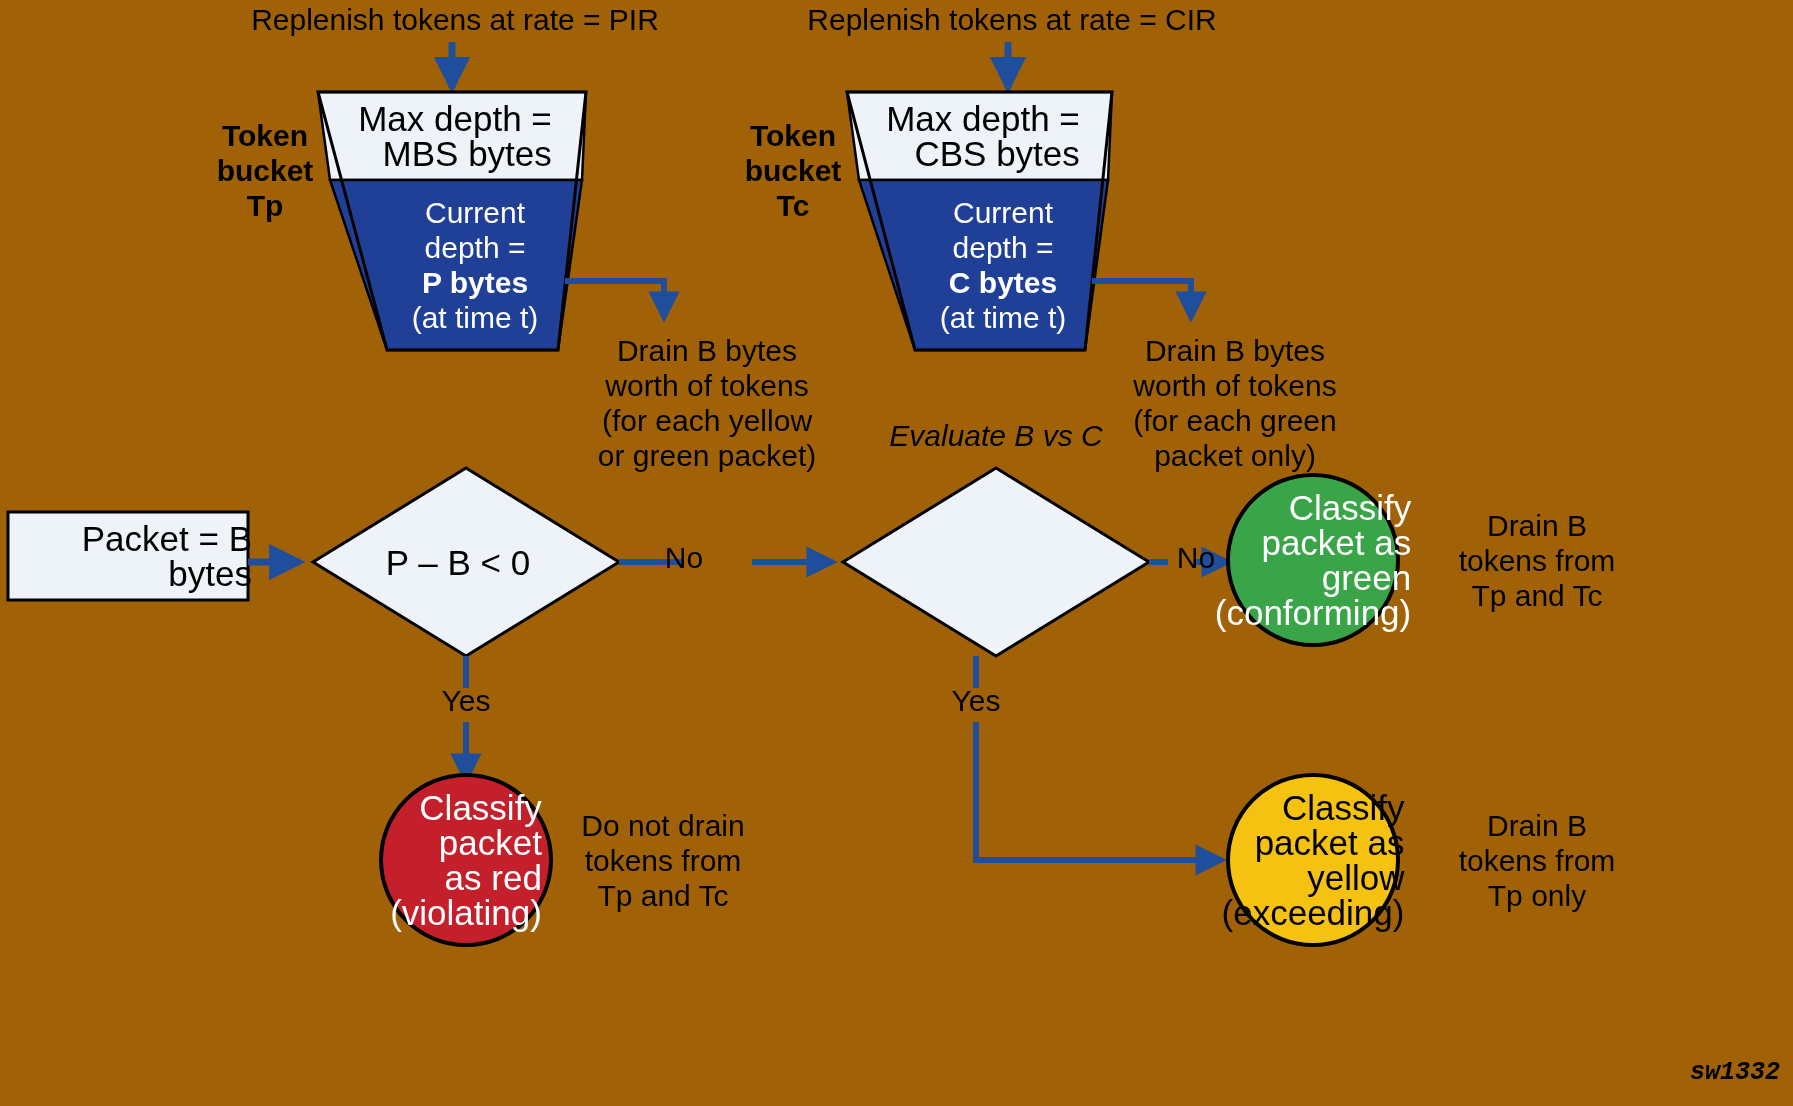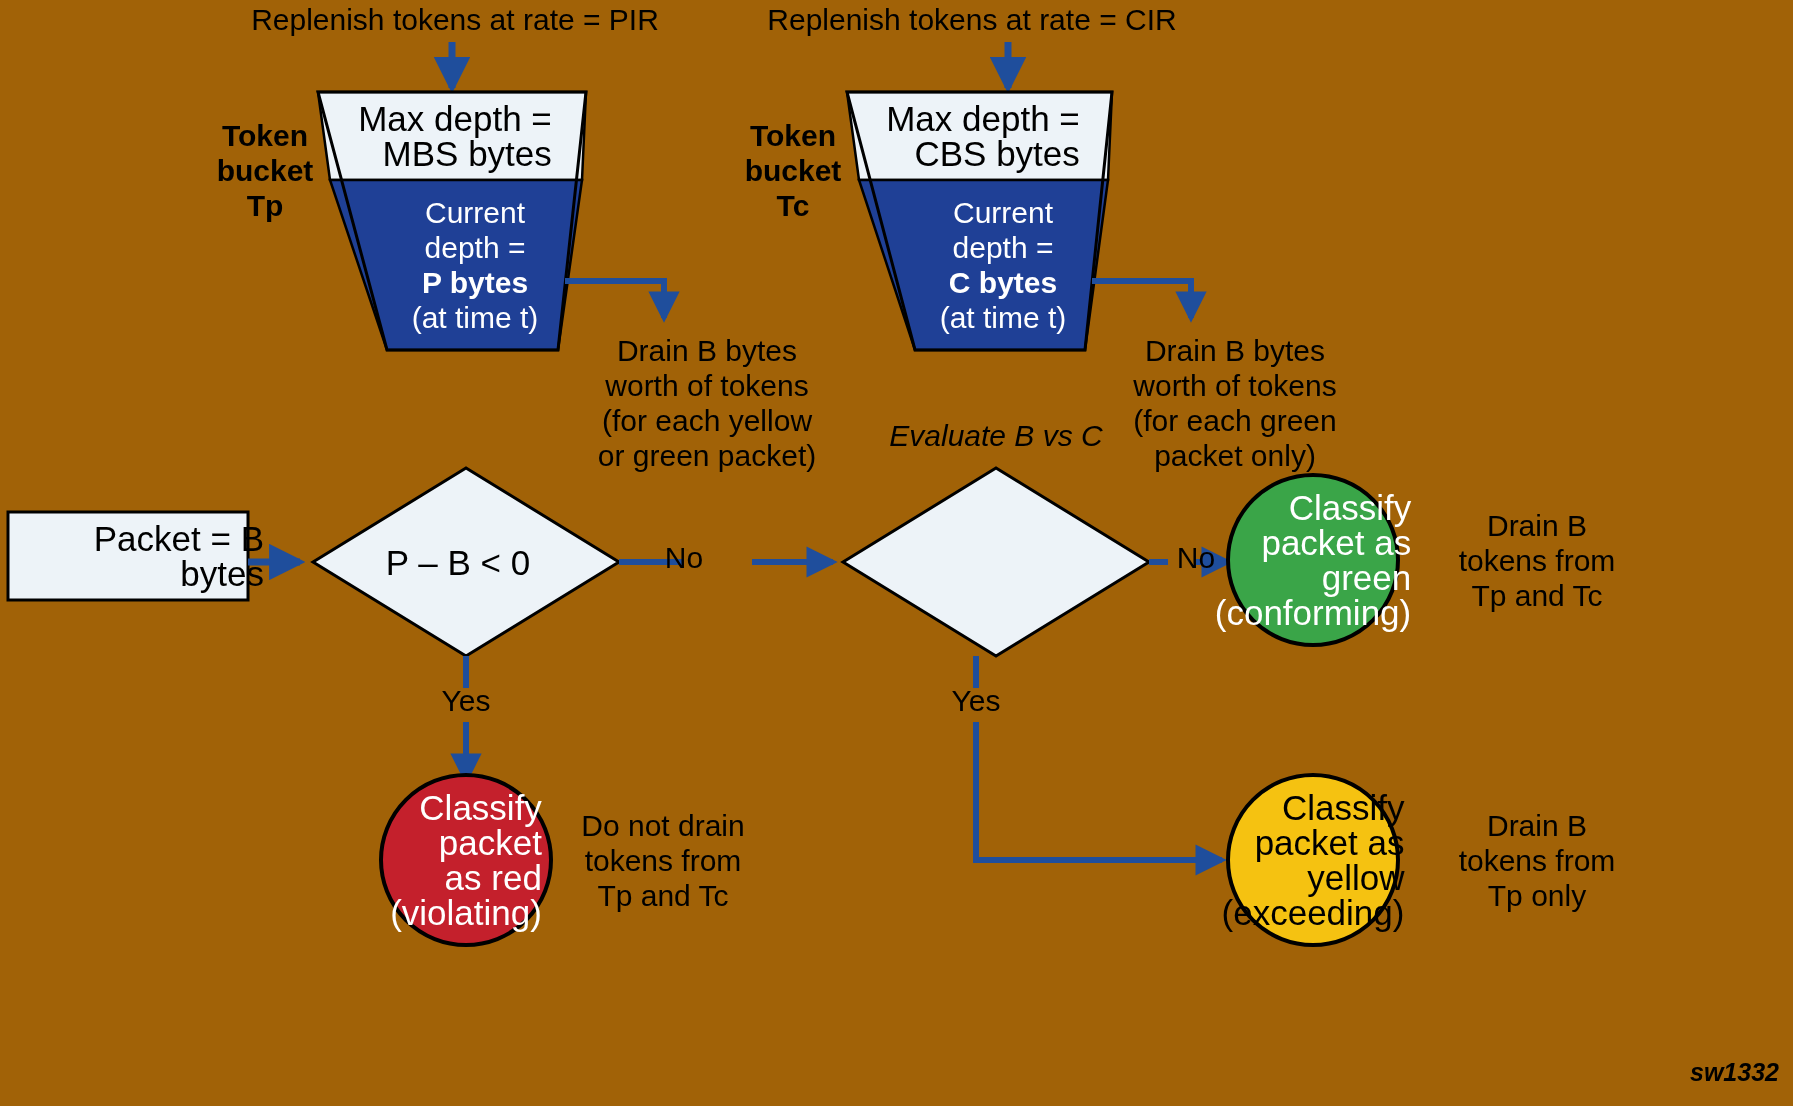--- a/index.html
+++ b/index.html
@@ -36,21 +36,21 @@
     align-items:center;
     justify-content:center;
     text-align:right;
     font-size:35px;
     line-height:35px;
     white-space:pre-line;
   }
   .white{color:#ffffff;}
   .credit{
     position:absolute;
-    font-family:Liberation Sans, sans-serif;
+    font-family:Liberation Mono, monospace;
     font-style:italic;
     font-weight:bold;
     font-size:25px;
     color:#000;
   }
 </style>
 </head>
 <body>
 
 <div id="stage">
@@ -149,40 +149,40 @@
   <div class="txt white" style="left:390px; top:195px; width:170px;">Current
 depth =</div>
   <div class="txt white bold" style="left:390px; top:265px; width:170px;">P bytes</div>
   <div class="txt white" style="left:390px; top:300px; width:170px;">(at time t)</div>
 
   <div class="txt" style="left:572px; top:333px; width:270px;">Drain B bytes
 worth of tokens
 (for each yellow
 or green packet)</div>
 
-  <div class="txt" style="left:732px; top:2px; width:480px;">Replenish tokens at rate = CIR</div>
+  <div class="txt" style="left:772px; top:2px; width:480px;">Replenish tokens at rate = CIR</div>
 
   <div class="txt bold" style="left:733px; top:118px; width:120px;">Token
 bucket
 Tc</div>
 
   <div class="shapelabel" style="left:858px; top:92px; width:250px; height:88px;">Max depth =
 CBS bytes</div>
 
   <div class="txt white" style="left:918px; top:195px; width:170px;">Current
 depth =</div>
   <div class="txt white bold" style="left:918px; top:265px; width:170px;">C bytes</div>
   <div class="txt white" style="left:918px; top:300px; width:170px;">(at time t)</div>
 
   <div class="txt" style="left:1100px; top:333px; width:270px;">Drain B bytes
 worth of tokens
 (for each green
 packet only)</div>
 
-  <div class="shapelabel" style="left:24px; top:512px; width:240px; height:88px;">Packet = B bytes</div>
+  <div class="shapelabel" style="left:12px; top:512px; width:240px; height:88px;">Packet = B bytes</div>
 
   <div class="shapelabel" style="left:358px; top:540px; width:200px; height:44px;">P – B &lt; 0</div>
   <div class="txt" style="left:646px; top:540px; width:76px;">No</div>
   <div class="txt" style="left:421px; top:683px; width:90px;">Yes</div>
 
   <div class="txt" style="left:866px; top:418px; width:260px;font-style:italic;">Evaluate B vs C</div>
   <div class="txt" style="left:1158px; top:540px; width:76px;">No</div>
   <div class="txt" style="left:931px; top:683px; width:90px;">Yes</div>
 
   <div class="shapelabel white" style="left:1238px; top:490px; width:150px; height:140px;">Classify

